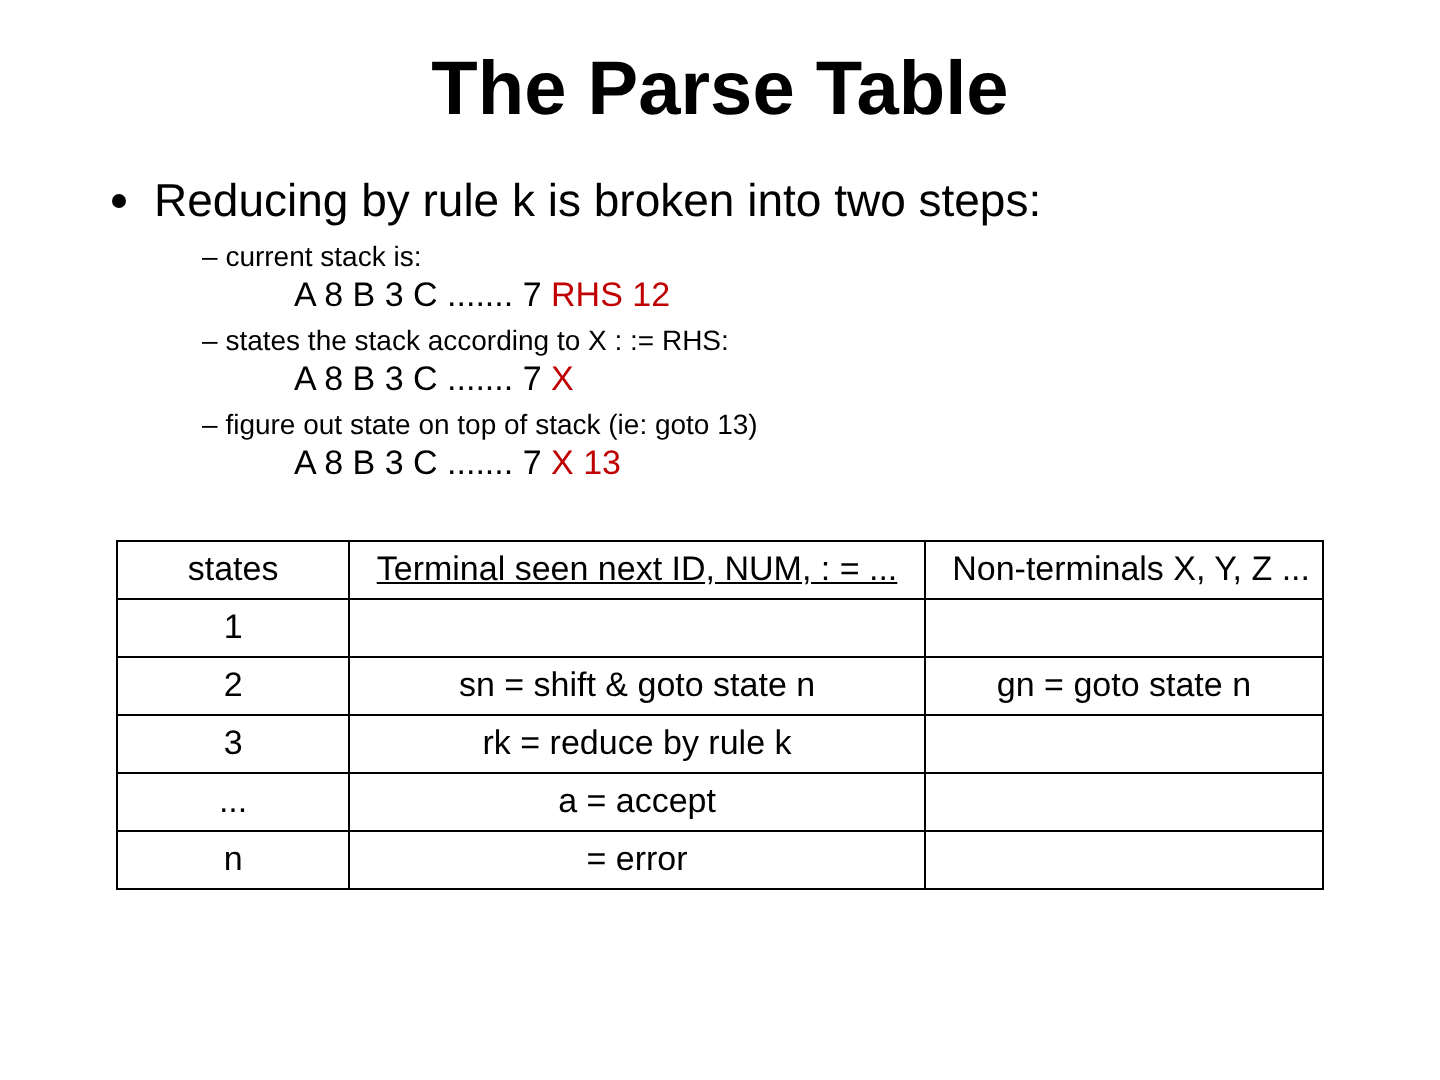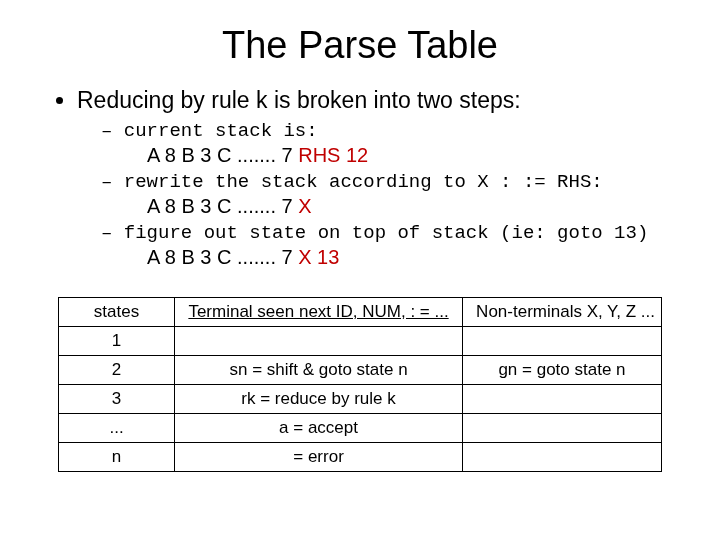--- a/index.html
+++ b/index.html
@@ -13,48 +13,47 @@
   }
   .slide {
     box-sizing: border-box;
     width: 720px;
     height: 540px;
     padding: 18px 30px 20px 30px;
   }
   .title {
     text-align: center;
     font-size: 38px;
-    font-weight: 400;
+    font-weight: 700;
     margin: 6px 0 20px 0;
     font-family: Arial, Helvetica, sans-serif;
   }
   ul.top {
     margin: 17px;
     padding-left: 30px;
     list-style-type: disc;
   }
   ul.top > li {
     font-size: 23px;
     margin-bottom: 4px;
   }
   ul.sub {
     list-style-type: none;
     margin: 6px 0 0 0;
     padding-left: 24px;
   }
   ul.sub > li {
-    font-size: 19px;
+    font-size: 14px;
     margin: 3px 0 2px 0;
-    font-family: Liberation Mono, monospace;
   }
   ul.sub > li::before {
     content: "– ";
   }
   .stack {
-    font-size: 20px;
+    font-size: 17px;
     margin: 2px 0 4px 46px;
   }
   .blk { color: #000; }
   .red { color: #c00000; }
   table.ptable {
     border-collapse: collapse;
     width: 604px;
     margin: 28px auto 0 auto;
     font-size: 17px;
   }
@@ -90,21 +89,21 @@
   <ul class="top">
     <li>
       <span>Reducing by rule k is broken into two steps:</span>
       <ul class="sub">
 
         <li>current stack is:</li>
         <div class="stack">
           <span class="blk">A 8 B 3 C  ....... 7 </span><span class="red">RHS 12</span>
         </div>
 
-        <li>rewrite the stack according to X : := RHS:</li>
+        <li>states the stack according to X : := RHS:</li>
         <div class="stack">
           <span class="blk">A 8 B 3 C  ....... 7 </span><span class="red">X</span>
         </div>
 
         <li>figure out state on top of stack (ie: goto 13)</li>
         <div class="stack">
           <span class="blk">A 8 B 3 C  ....... 7 </span><span class="red">X 13</span>
         </div>
 
       </ul>

